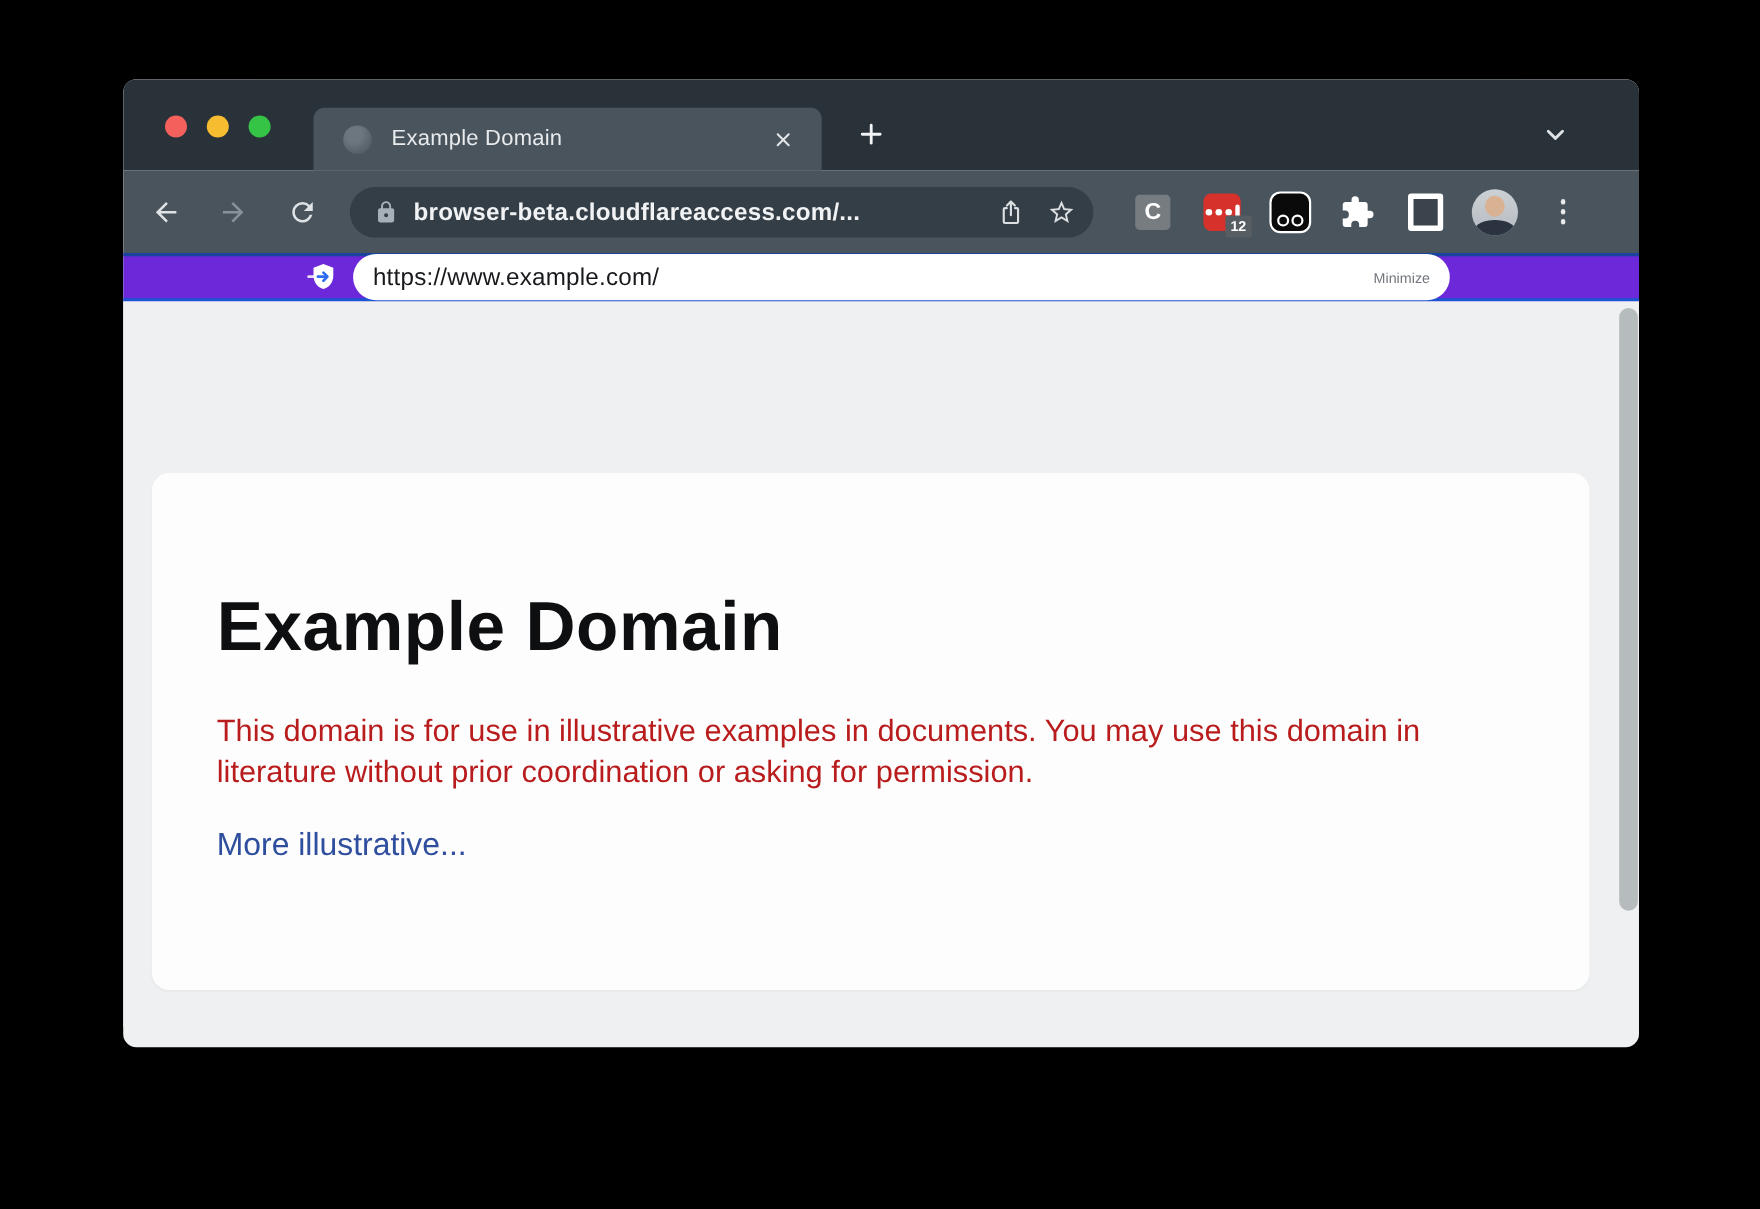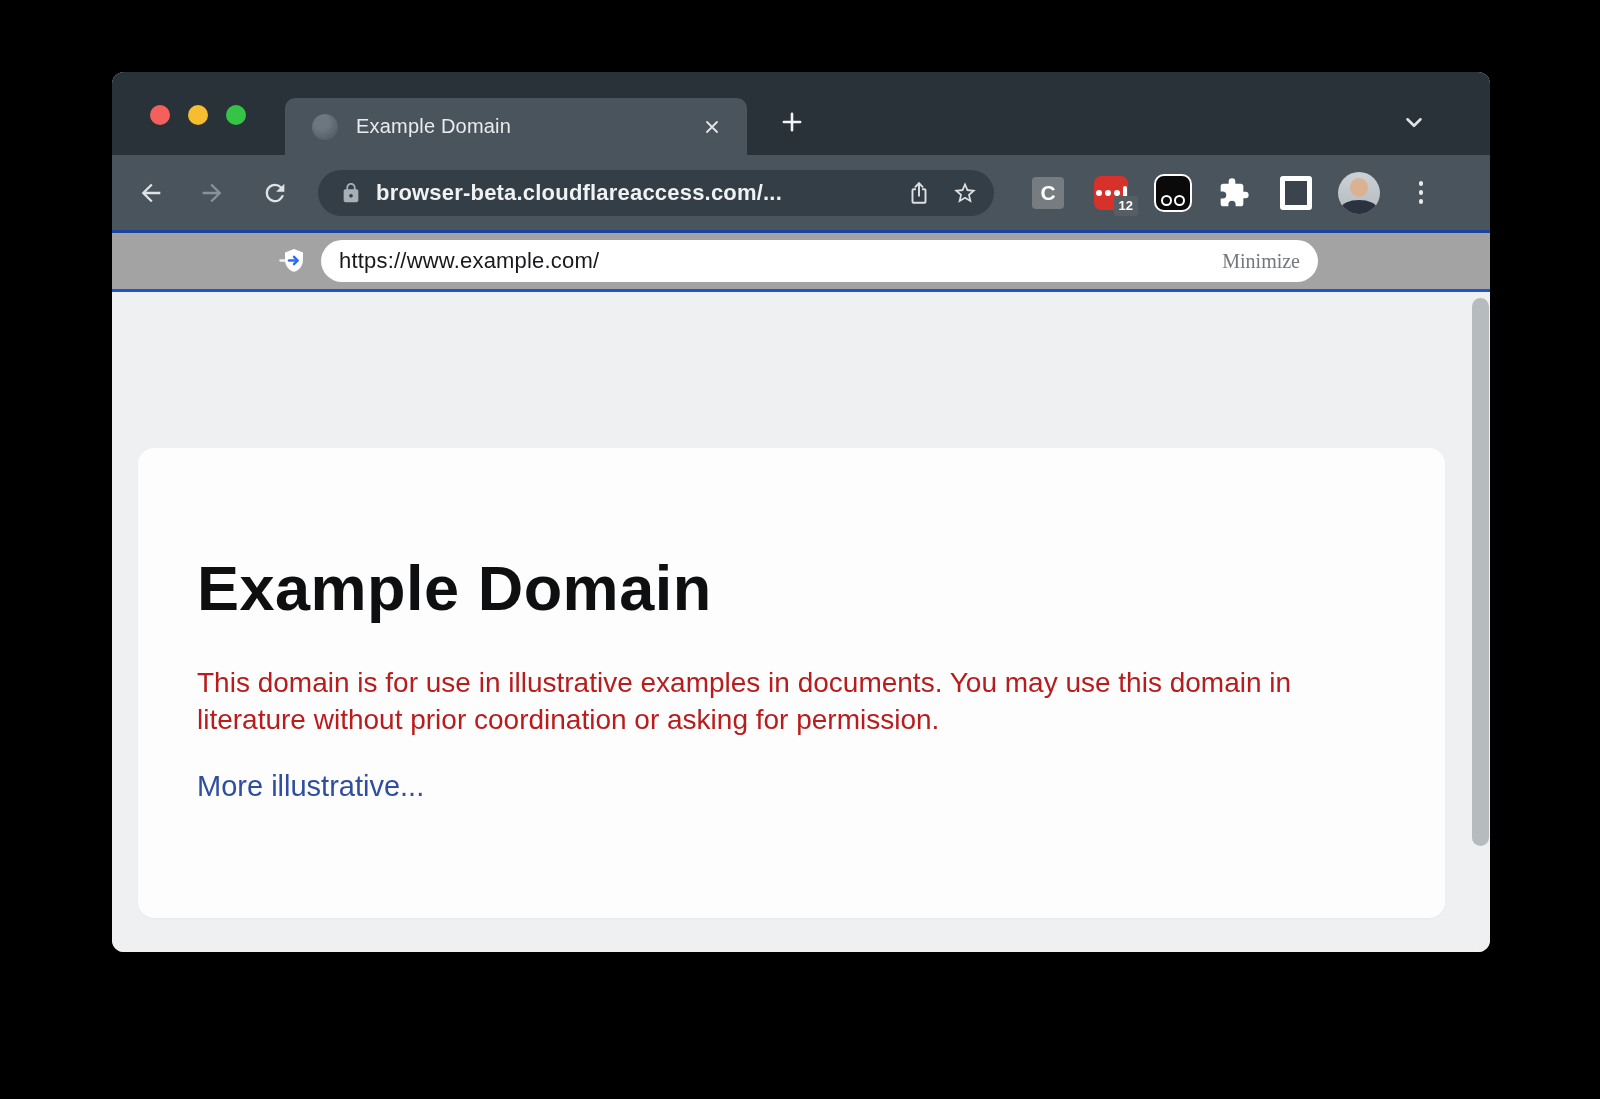--- a/index.html
+++ b/index.html
@@ -75,31 +75,31 @@
   .avatar { margin-left:26px; width:42px; height:42px; border-radius:50%; position:relative; overflow:hidden;
             background:linear-gradient(180deg,#ccd1d5 0%,#b4bac0 100%); border:none; cursor:pointer; flex:0 0 auto; }
   .avatar::before { content:""; position:absolute; left:12px; top:6px; width:18px; height:19px; border-radius:50%; background:#d9b294; }
   .avatar::after  { content:""; position:absolute; left:3px; bottom:-3px; width:36px; height:17px; border-radius:50% 50% 0 0; background:#2b3340; }
 
   .kebab { margin-left:30px; width:22px; height:30px; display:flex; flex-direction:column; align-items:center; justify-content:center; gap:4.5px; background:none; border:none; cursor:pointer; }
   .kebab i { width:4.5px; height:4.5px; border-radius:50%; background:#e8eaec; }
 
   
   .bluebar {
-    height:62px; background:#a3a3a3;
+    height:44px; background:#6d28d9;
     border-top:3px solid #1a43a0; border-bottom:3px solid #1d54d1;
     display:flex; align-items:center;
   }
   .shield { margin-left:166px; flex:0 0 auto; display:flex; }
   .isopill {
     margin-left:13px; width:997px; height:42px; border-radius:21px; background:#fff;
     display:flex; align-items:center; padding:0 18px; cursor:text;
   }
   .iso-url { font-size:22px; color:#17191c; letter-spacing:.2px; flex:1 1 auto; white-space:nowrap; overflow:hidden; }
-  .iso-min { background:none; border:none; color:#72777d; font-size:20px; font-family:Liberation Serif, serif; cursor:pointer; flex:0 0 auto; }
+  .iso-min { background:none; border:none; color:#72777d; font-size:13px; font-family:Liberation Sans, sans-serif; cursor:pointer; flex:0 0 auto; }
 
   
   .content { position:relative; height:660px; background:#eef0f1; }
   .card {
     position:absolute; left:26px; top:156px; width:1307px; height:470px;
     background:#fdfdfe; border-radius:16px; padding:104px 60px 0 59px;
     box-shadow:0 1px 2px rgba(0,0,0,.03);
   }
   .card h1 { font-size:63px; line-height:72px; font-weight:700; color:#0e0f10; letter-spacing:.5px; }
   .card p  { margin-top:40px; font-size:28px; line-height:37px; color:#b91c1c; max-width:1160px; }

